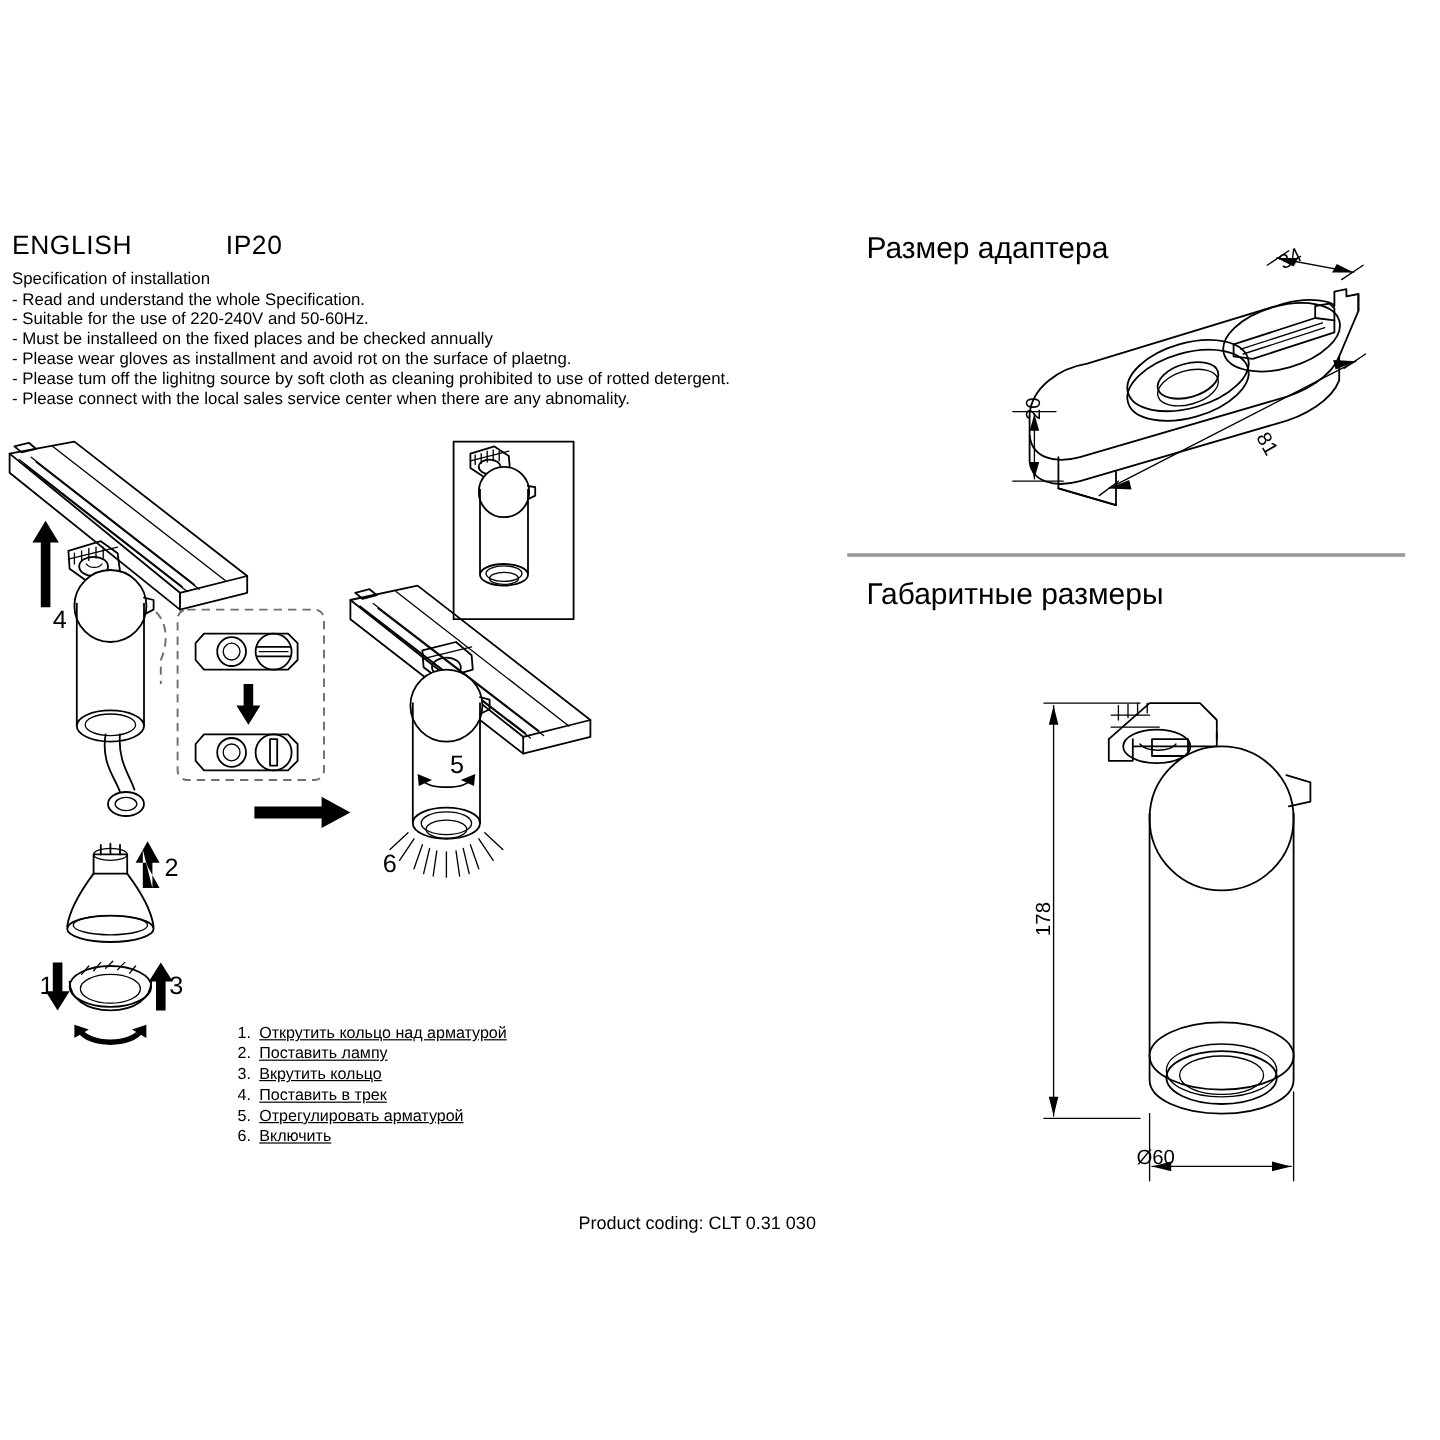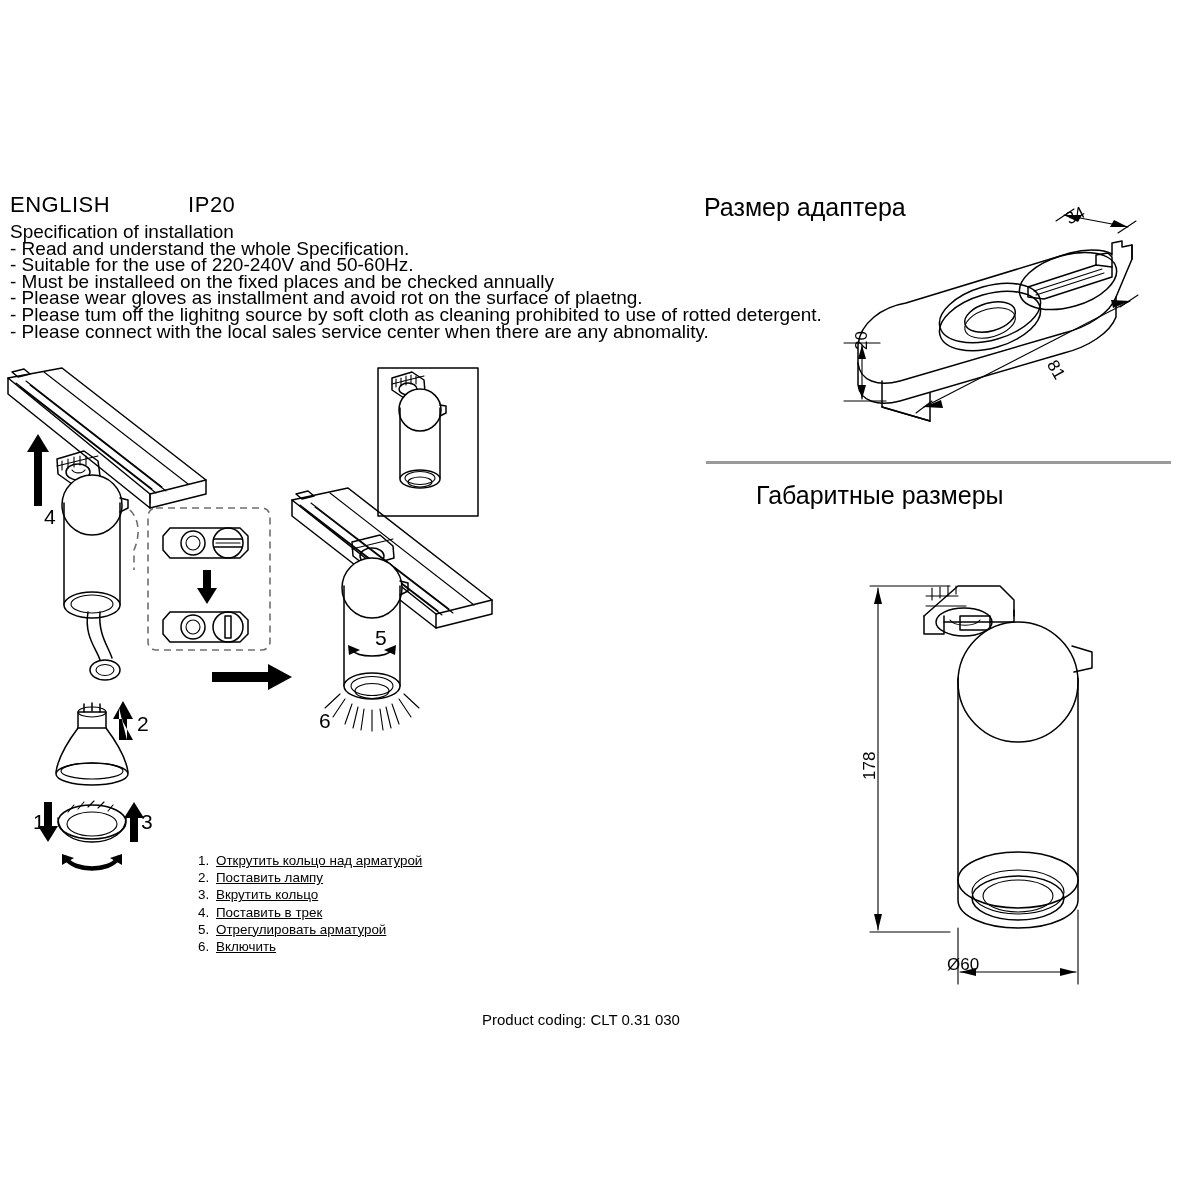--- a/index.html
+++ b/index.html
@@ -3,43 +3,43 @@
 <meta charset="utf-8">
 <style>
   html,body{margin:0;padding:0;background:#ffffff;}
   body{width:1200px;height:1200px;position:relative;overflow:hidden;
        font-family:"Liberation Sans", sans-serif;color:#000;}
   .abs{position:absolute;}
 
   
   #spec-header{left:10px;top:192px;font-size:22px;letter-spacing:.5px;}
   #spec-header .ip{margin-left:78px;}
-  #spec-body{left:10px;top:224px;font-size:19px;line-height:16.6px;}
+  #spec-body{left:10px;top:224px;font-size:14px;line-height:16.6px;}
   #spec-body div{white-space:nowrap;}
 
   
   #steps-list{left:198px;top:852px;font-size:13.4px;line-height:17.2px;}
   #steps-list div{white-space:nowrap;text-decoration:underline;}
   #steps-list .num{display:inline-block;width:18px;}
 
   #product-code{left:441px;top:1011px;font-size:15px;white-space:nowrap;margin-left:41px;}
 
   
   .stepnum{font-size:21px;}
   #num4{left:44px;top:505px;}
   #num1{left:33px;top:810px;}
   #num2{left:137px;top:712px;}
   #num3{left:141px;top:810px;}
   #num5{left:375px;top:626px;}
   #num6{left:319px;top:709px;}
 
   
-  #adapter-title{left:704px;top:193px;font-size:25px;white-space:nowrap;}
+  #adapter-title{left:722px;top:193px;font-size:25px;white-space:nowrap;}
   #divider{left:706px;top:461px;width:465px;height:3px;background:#9a9a9a;}
-  #overall-title{left:756px;top:481px;font-size:25px;white-space:nowrap;}
+  #overall-title{left:722px;top:481px;font-size:25px;white-space:nowrap;}
 
   .dimlabel{font-size:17px;white-space:nowrap;}
   #dim-34{left:1066px;top:206px;transform:rotate(-27deg);}
   #dim-81{left:1046px;top:360px;transform:rotate(60deg);}
   #dim-20{left:852px;top:350px;transform:rotate(-90deg);transform-origin:left top;}
   #dim-178{left:860px;top:780px;transform:rotate(-90deg);transform-origin:left top;}
   #dim-60{left:947px;top:955px;}
 
   svg{display:block;}
   .ln{fill:none;stroke:#000;stroke-width:1.5;stroke-linejoin:round;stroke-linecap:round;}

